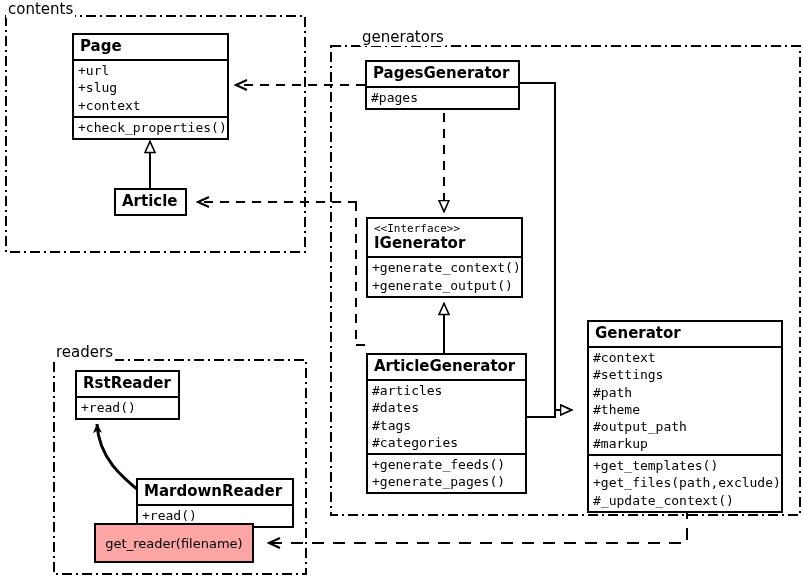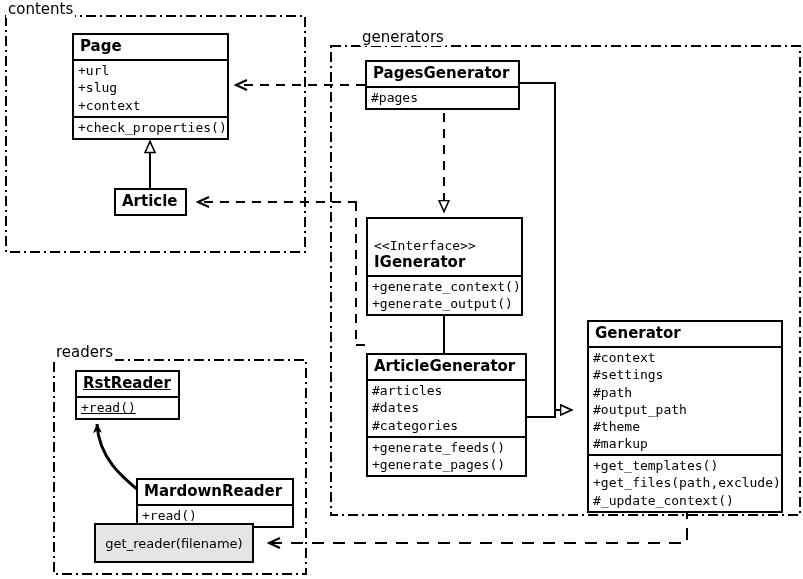--- a/index.html
+++ b/index.html
@@ -50,44 +50,43 @@
     font-weight: bold;
     font-size: 15px;
     color: #000000;
     padding: 3px 6px 4px 6px;
     line-height: 1.15;
   }
   .uml-stereo {
     display: block;
     font-family: "DejaVu Sans Mono", monospace;
     font-weight: normal;
-    font-size: 13px;
+    font-size: 11px;
     line-height: 1.2;
-    margin-top: 16px;
   }
   .uml-sep {
     border-top: 2px solid #000000;
   }
   .uml-compartment {
     box-sizing: border-box;
     padding: 1px 20px 2px 4px;
   }
   .uml-item {
     font-family: "DejaVu Sans Mono", monospace;
     font-size: 13px;
     color: #000000;
     line-height: 1.32;
     white-space: nowrap;
   }
   
   .fn-box {
     position: absolute;
     box-sizing: border-box;
     border: 2px solid #000000;
-    background: #e5e5e5;
+    background: #fca5a5;
     z-index: 10;
     display: flex;
     align-items: center;
     justify-content: center;
     font-family: "DejaVu Sans", sans-serif;
     font-size: 13px;
     color: #000000;
   }
 </style>
 </head>
@@ -195,46 +194,47 @@
       <div class="uml-item">+generate_context()</div>
       <div class="uml-item">+generate_output()</div>
     </div>
   </div>
 
   <div class="uml-class" style="left:366px; top:353px; width:161px;">
     <div class="uml-name">ArticleGenerator</div>
     <div class="uml-compartment uml-sep">
       <div class="uml-item">#articles</div>
       <div class="uml-item">#dates</div>
+      <div class="uml-item">#tags</div>
       <div class="uml-item">#categories</div>
     </div>
     <div class="uml-compartment uml-sep">
       <div class="uml-item">+generate_feeds()</div>
       <div class="uml-item">+generate_pages()</div>
     </div>
   </div>
 
   <div class="uml-class" style="left:587px; top:320px; width:196px;">
     <div class="uml-name">Generator</div>
     <div class="uml-compartment uml-sep">
       <div class="uml-item">#context</div>
       <div class="uml-item">#settings</div>
       <div class="uml-item">#path</div>
+      <div class="uml-item">#theme</div>
       <div class="uml-item">#output_path</div>
-      <div class="uml-item">#theme</div>
       <div class="uml-item">#markup</div>
     </div>
     <div class="uml-compartment uml-sep">
       <div class="uml-item">+get_templates()</div>
       <div class="uml-item">+get_files(path,exclude)</div>
       <div class="uml-item">#_update_context()</div>
     </div>
   </div>
 
-  <div class="uml-class" style="left:75px; top:370px; width:105px;text-decoration:underline;">
+  <div class="uml-class" style="left:75px; top:370px; width:105px;">
     <div class="uml-name">RstReader</div>
     <div class="uml-compartment uml-sep">
       <div class="uml-item">+read()</div>
     </div>
   </div>
 
   <div class="uml-class" style="left:136px; top:430px; width:158px;margin-top:48px;">
     <div class="uml-name">MardownReader</div>
     <div class="uml-compartment uml-sep">
       <div class="uml-item">+read()</div>

